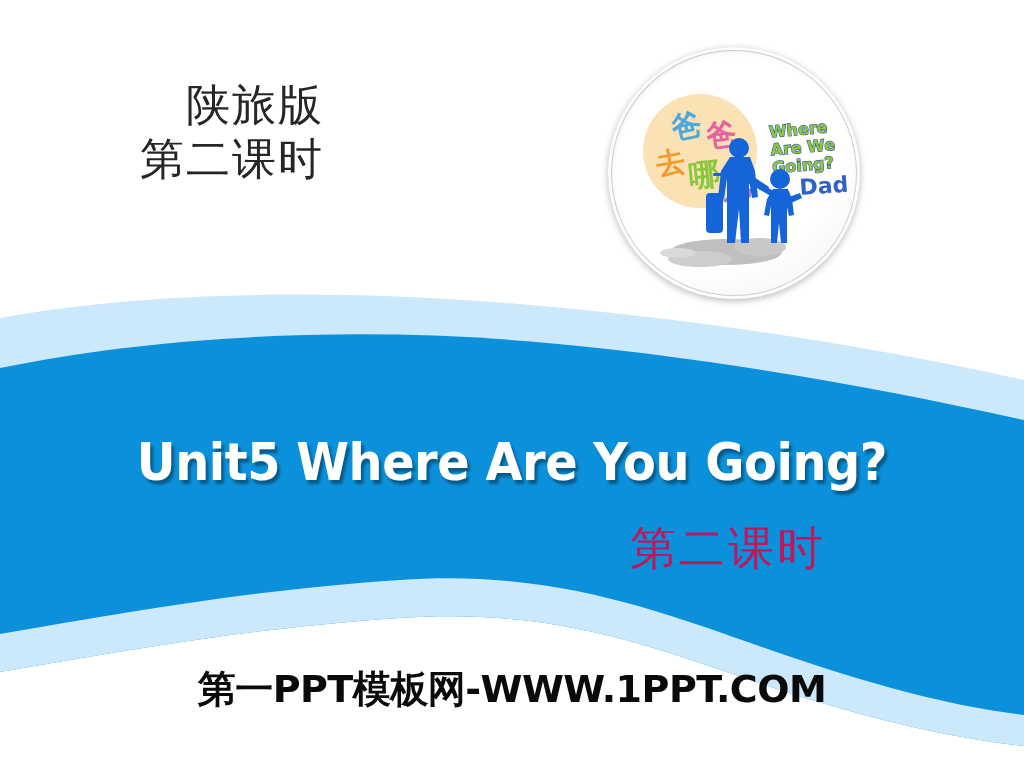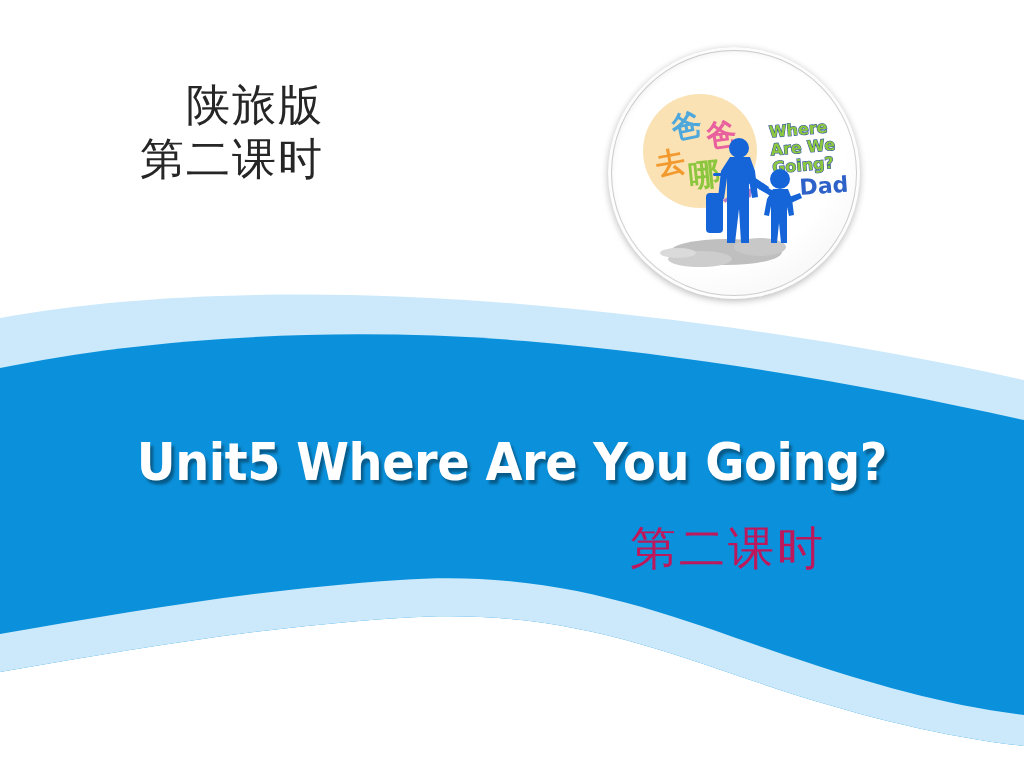--- a/index.html
+++ b/index.html
@@ -201,14 +201,15 @@
 
         <text x="192" y="148" font-size="22" font-weight="bold" font-family="'DejaVu Sans','Liberation Sans',sans-serif" fill="#2E62C8" transform="rotate(-4 192 148)">Dad</text>
       </svg>
     </div>
   </div>
 
   <div class="main-title">Unit5 Where Are You Going?</div>
 
   <div class="subtitle">第二课时</div>
 
+  <div class="watermark">第一PPT模板网-WWW.1PPT.COM</div>
 
 </div>
 
 </body></html>

